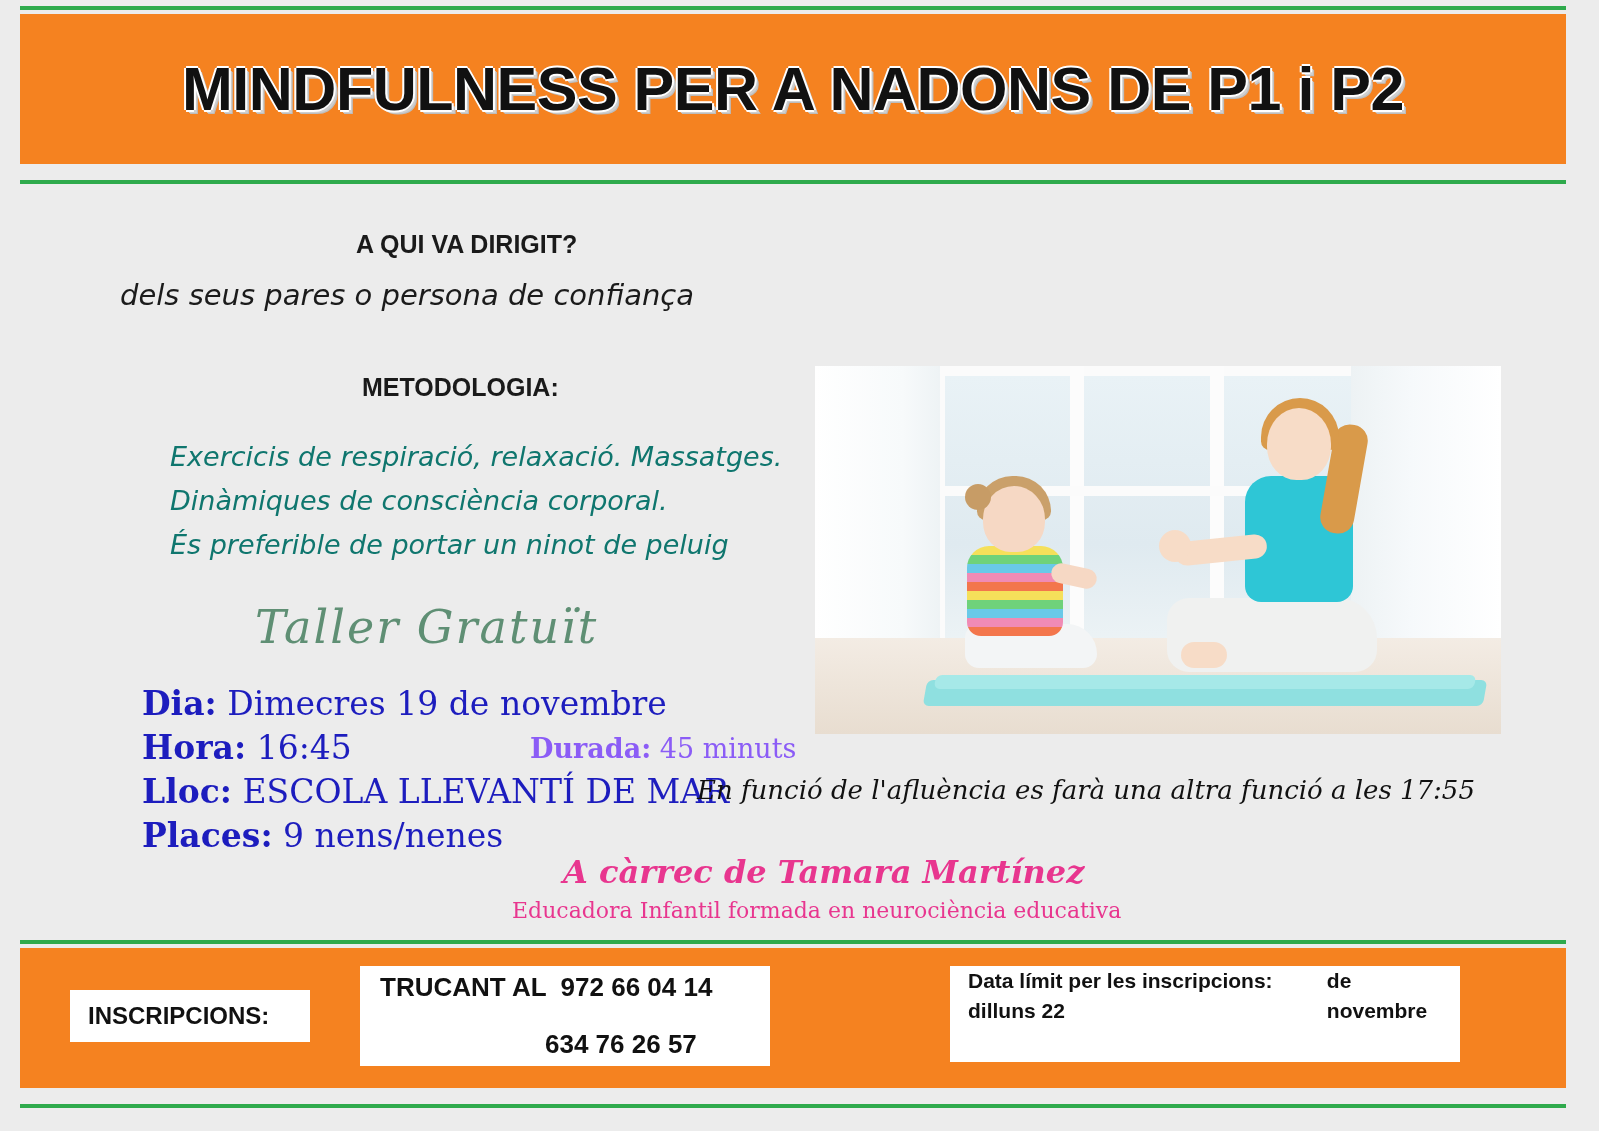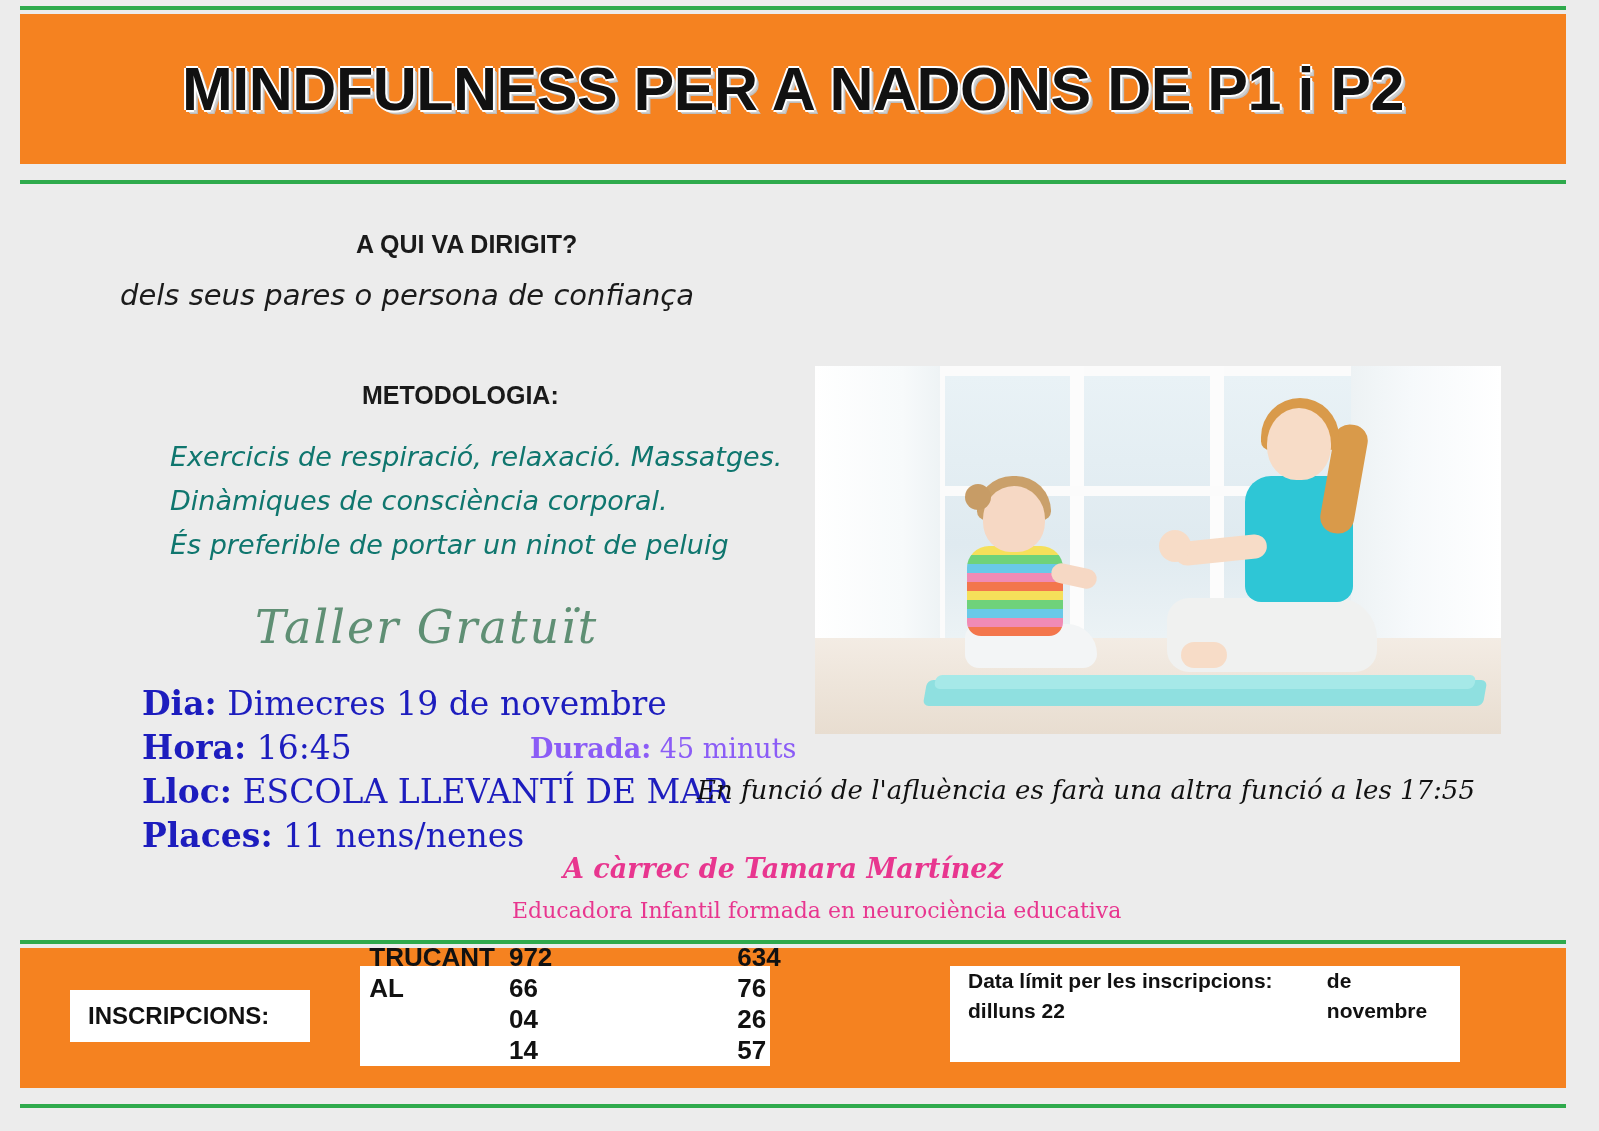--- a/index.html
+++ b/index.html
@@ -56,21 +56,21 @@
 
   
   .sec-heading {
     position: absolute;
     font-family: "Liberation Sans", sans-serif;
     font-weight: bold;
     font-size: 25px;
     color: #1a1a1a;
   }
   #heading-target { left: 356px; top: 230px; }
-  #heading-method { left: 362px; top: 381px; text-align: center; }
+  #heading-method { left: 362px; top: 373px; text-align: center; }
 
   .target-text {
     position: absolute;
     left: 120px;
     top: 272px;
     width: 760px;
     font-family: "DejaVu Sans", sans-serif;
     font-size: 29px;
     font-style: italic;
     color: #1b1b1b;
@@ -134,21 +134,21 @@
     white-space: nowrap;
   }
 
   .presenter {
     position: absolute;
     left: 563px;
     top: 853px;
     font-family: "DejaVu Serif", serif;
     font-style: italic;
     font-weight: bold;
-    font-size: 27px;
+    font-size: 32px;
     color: #e8368f;
     white-space: nowrap;
   }
   .presenter-sub {
     position: absolute;
     left: 512px;
     top: 898px;
     font-family: "DejaVu Serif", serif;
     font-size: 22px;
     color: #e8368f;
@@ -240,21 +240,21 @@
     position: relative;
   }
   .white-box {
     position: absolute;
     background: #fff;
     display: flex;
     align-items: center;
     box-sizing: border-box;
   }
   #box-inscripcions { left: 50px; top: 42px; width: 240px; height: 52px; padding-left: 18px; }
-  #box-trucant { left: 340px; top: 18px; width: 410px; height: 100px; flex-direction: row; align-items: flex-end; justify-content: center; padding-left: 20px; gap: 20px; }
+  #box-trucant { left: 340px; top: 18px; width: 410px; height: 100px; flex-direction: column; align-items: flex-start; justify-content: center; padding-left: 20px; gap: 20px; }
   #box-datalimit { left: 930px; top: 18px; width: 510px; height: 96px; flex-direction: row; align-items: flex-start; justify-content: center; padding: 0 18px; }
 
   .foot-label { font-weight: bold; font-size: 24px; color: #111; }
   .trucant-row { display: flex; align-items: baseline; gap: 14px; }
   .trucant-label { font-weight: bold; font-size: 26px; color: #111; }
   .phone { font-weight: bold; font-size: 26px; color: #111; }
   .phone-2 { font-weight: bold; font-size: 26px; color: #111; margin-left: 165px; margin-top: 6px; }
   .datalimit-text { font-weight: bold; font-size: 21px; color: #111; line-height: 30px; }
 </style>
 </head>
@@ -292,21 +292,21 @@
     <div class="line">
       <b>Hora:</b>
       <span>16:45</span>
     </div>
     <div class="line">
       <b>Lloc:</b>
       <span>ESCOLA LLEVANTÍ DE MAR</span>
     </div>
     <div class="line">
       <b>Places:</b>
-      <span>11 nens/nenes</span>
+      <span>9 nens/nenes</span>
     </div>
   </div>
 
   <div class="durada">
     <b>Durada:</b>
     <span>45 minuts</span>
   </div>
 
   <div class="afluencia">En funció de l'afluència es farà una altra funció a les 17:55</div>
 

